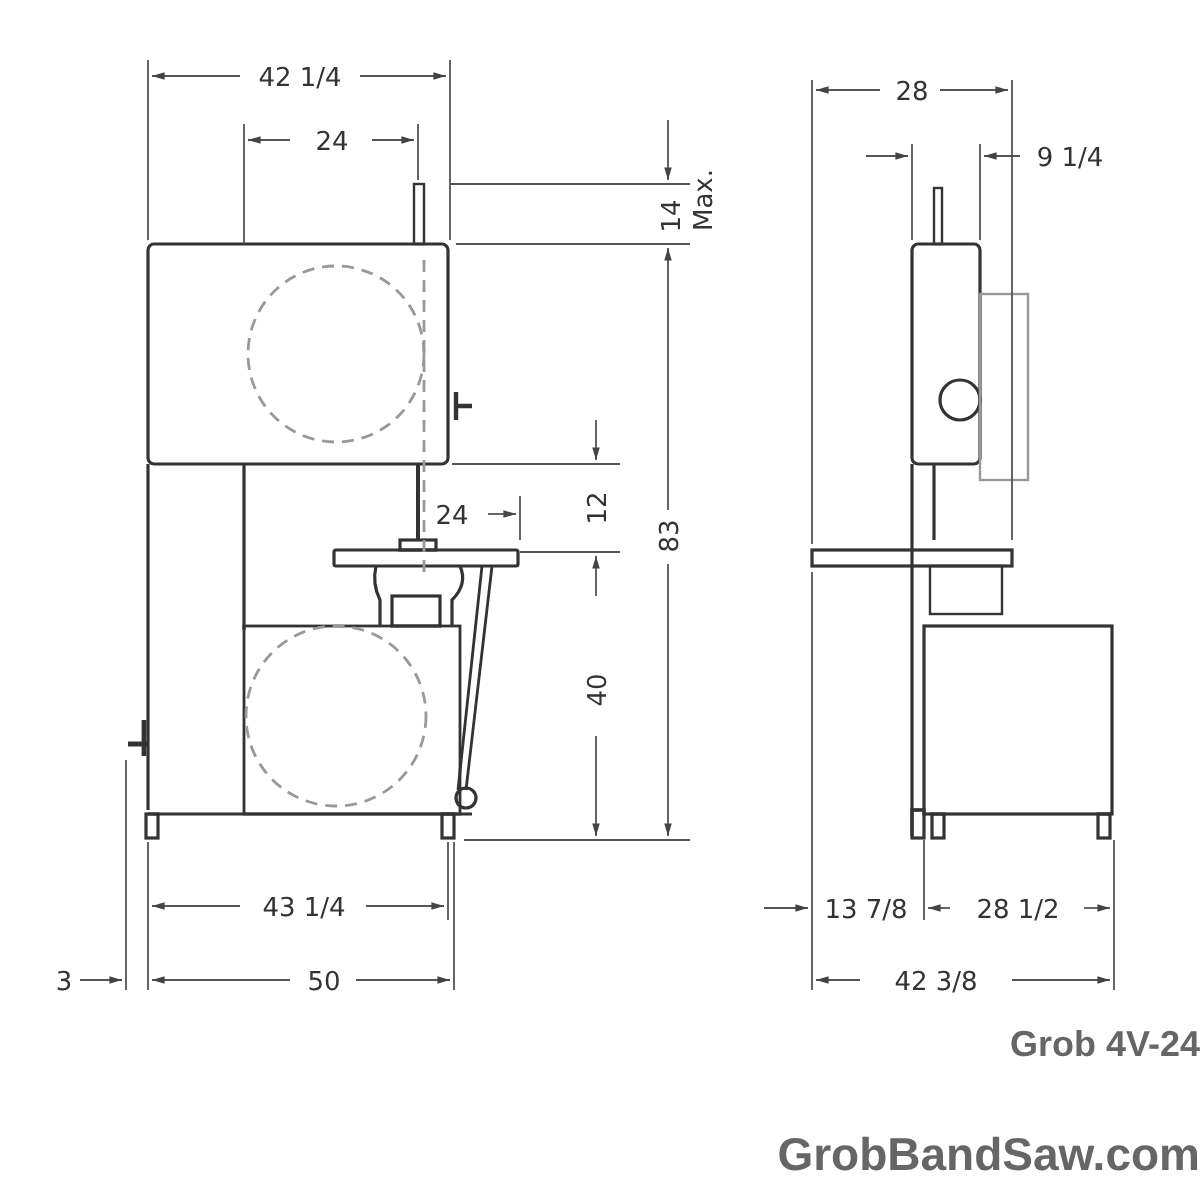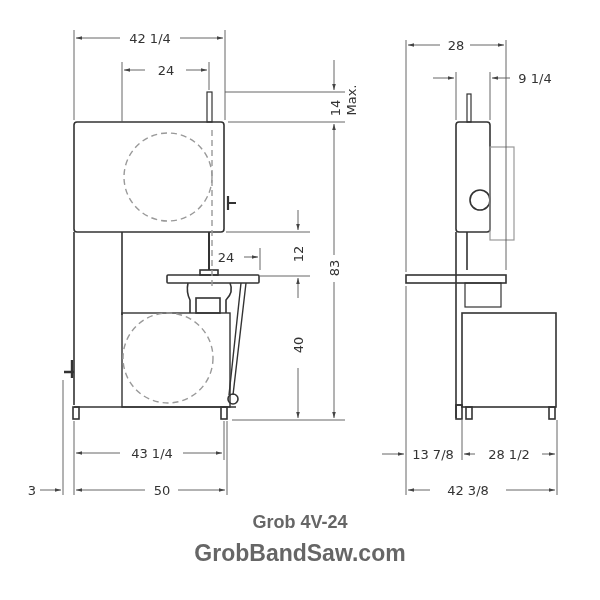--- a/index.html
+++ b/index.html
@@ -1,21 +1,21 @@
 <!DOCTYPE html>
 <html><head>
   <meta charset="utf-8">
   <style>
     html, body { margin: 0; padding: 0; background: #ffffff; }
     body { width: 600px; height: 600px; position: relative; overflow: hidden; font-family: "Liberation Sans", sans-serif; }
     #drawing { position: absolute; left: 0; top: 0; width: 600px; height: 600px; }
     .dim { font-family: "DejaVu Sans", sans-serif; font-size: 13px; fill: #333; }
-    .caption { position: absolute; left: 0; width: 600px; text-align: center; color: #666; font-weight: bold; font-family: "Liberation Sans", sans-serif; }
+    .caption { position: absolute; left: 0; width: 600px; text-align: right; color: #666; font-weight: bold; font-family: "Liberation Sans", sans-serif; }
     .cap1 { top: 512px; font-size: 18px; }
-    .cap2 { top: 540px; font-size: 23px; }
+    .cap2 { top: 564px; font-size: 23px; }
   </style>
 </head>
 <body>
 
 <svg id="drawing" viewBox="0 0 600 600" xmlns="http://www.w3.org/2000/svg">
   <defs>
     <marker id="arr" viewBox="0 0 10 10" refX="10" refY="5" markerWidth="7" markerHeight="7" orient="auto-start-reverse">
       <path d="M0,2 L10,5 L0,8 z" fill="#444"></path>
     </marker>
   </defs>

